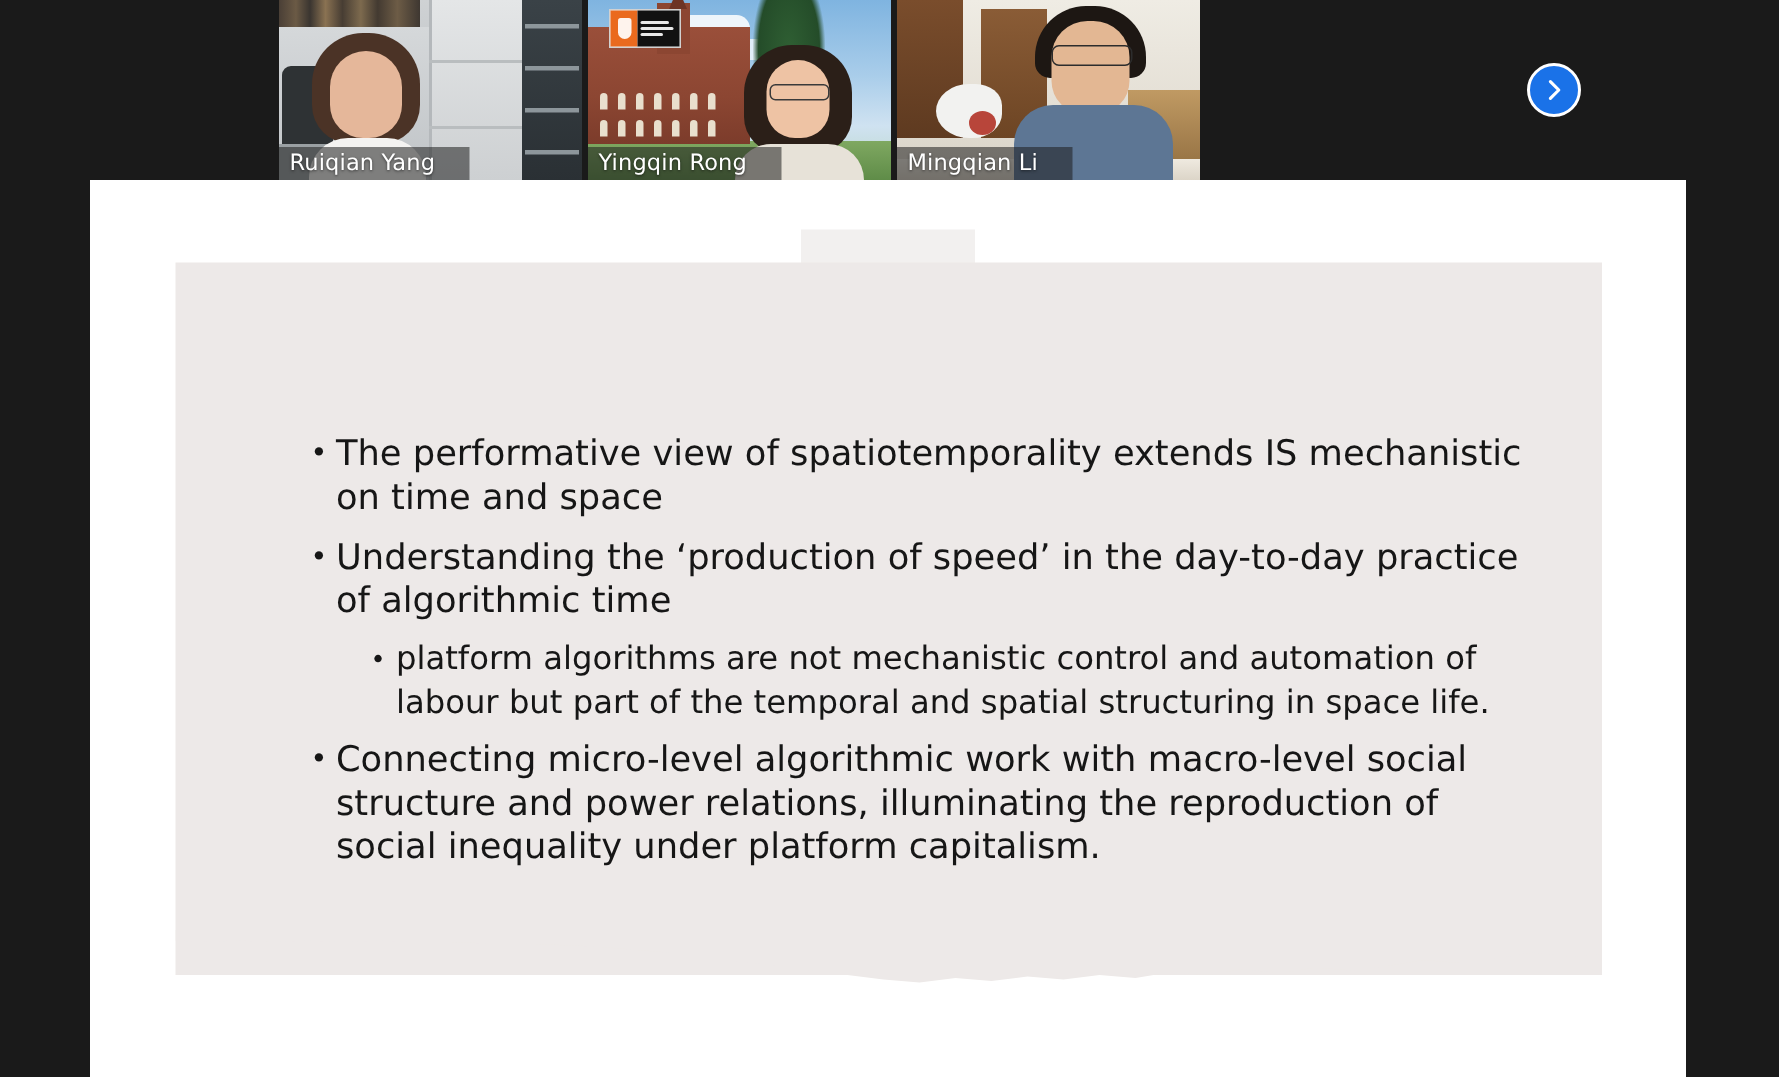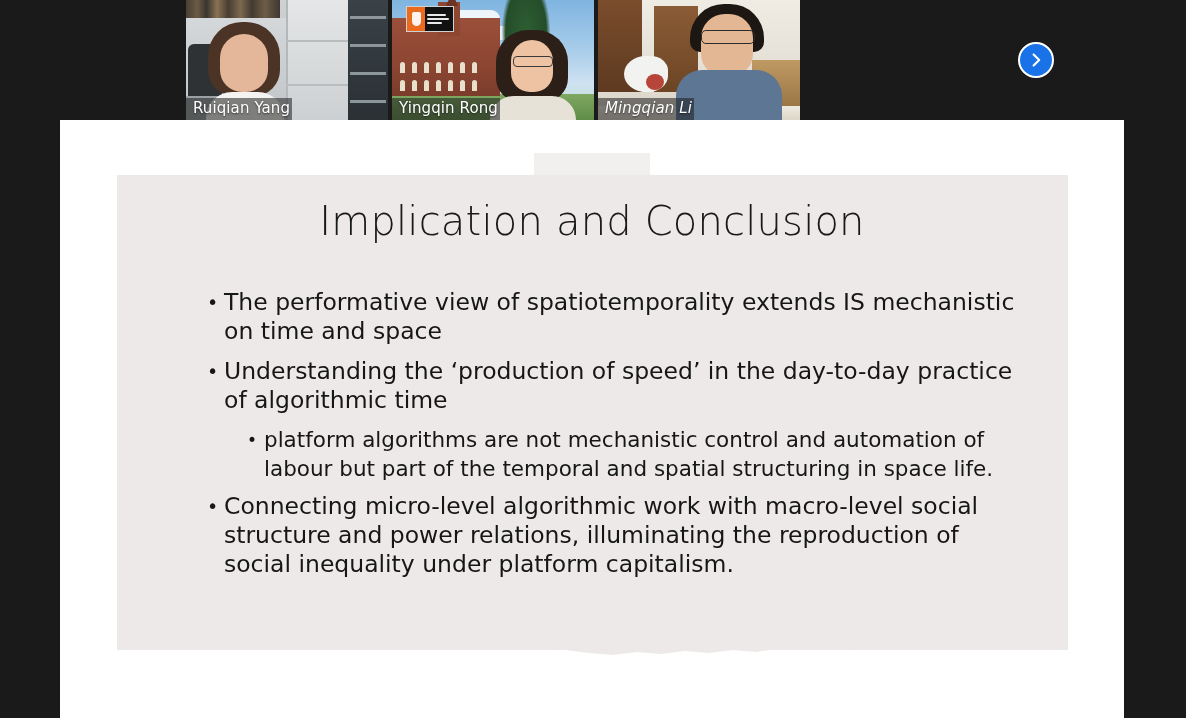--- a/index.html
+++ b/index.html
@@ -38,33 +38,32 @@
     width: 202px;
     height: 120px;
     overflow: hidden;
     background: #2a2a2a;
     box-sizing: border-box;
     flex: 0 0 202px;
   }
   .tile.active {
     outline: 2px solid #c6d34b;
     outline-offset: -2px;
-    font-style: italic;
   }
   .tile-video {
     position: absolute;
     inset: 0;
     overflow: hidden;
   }
   .tile-name {
     position: absolute;
     left: 0;
     bottom: 0;
     max-width: 100%;
-    padding: 1px 2px 3px 7px;
+    padding: 1px 23px 3px 7px;
     color: #fff;
     font-size: 15px;
     line-height: 18px;
     letter-spacing: .1px;
     background: rgba(30,30,30,0.55);
     white-space: nowrap;
     overflow: hidden;
     text-overflow: clip;
     text-shadow: 0 1px 2px rgba(0,0,0,.55);
     font-family: "DejaVu Sans", sans-serif;
@@ -383,21 +382,20 @@
     <div id="content-band"></div>
 
     <svg id="torn-edge" viewBox="0 0 951 40" preserveAspectRatio="none">
       <path fill="#ede9e8" d="M0,0 L951,0 L951,16 L930,18 L905,15 L880,19 L856,22
         L832,20 L808,24 L784,27 L760,25 L736,29 L712,26 L688,30 L664,28 L640,32
         L616,30 L592,33 L568,31 L544,34 L520,32 L496,35 L472,33 L448,30 L424,27
         L400,24 L376,21 L352,18 L328,15 L304,13 L280,11 L256,10 L232,9 L208,9
         L184,8 L160,8 L136,7 L112,8 L88,7 L64,8 L40,7 L20,8 L0,7 Z"></path>
     </svg>
 
-    <div id="slide-title">Implication and Conclusion</div>
 
     <div id="bullets">
 
       <div class="blt blt-l1">
         <span class="dot">•</span>
         <span class="txt">The performative view of spatiotemporality extends IS mechanistic on time and space</span>
       </div>
 
       <div class="blt blt-l1">
         <span class="dot">•</span>

